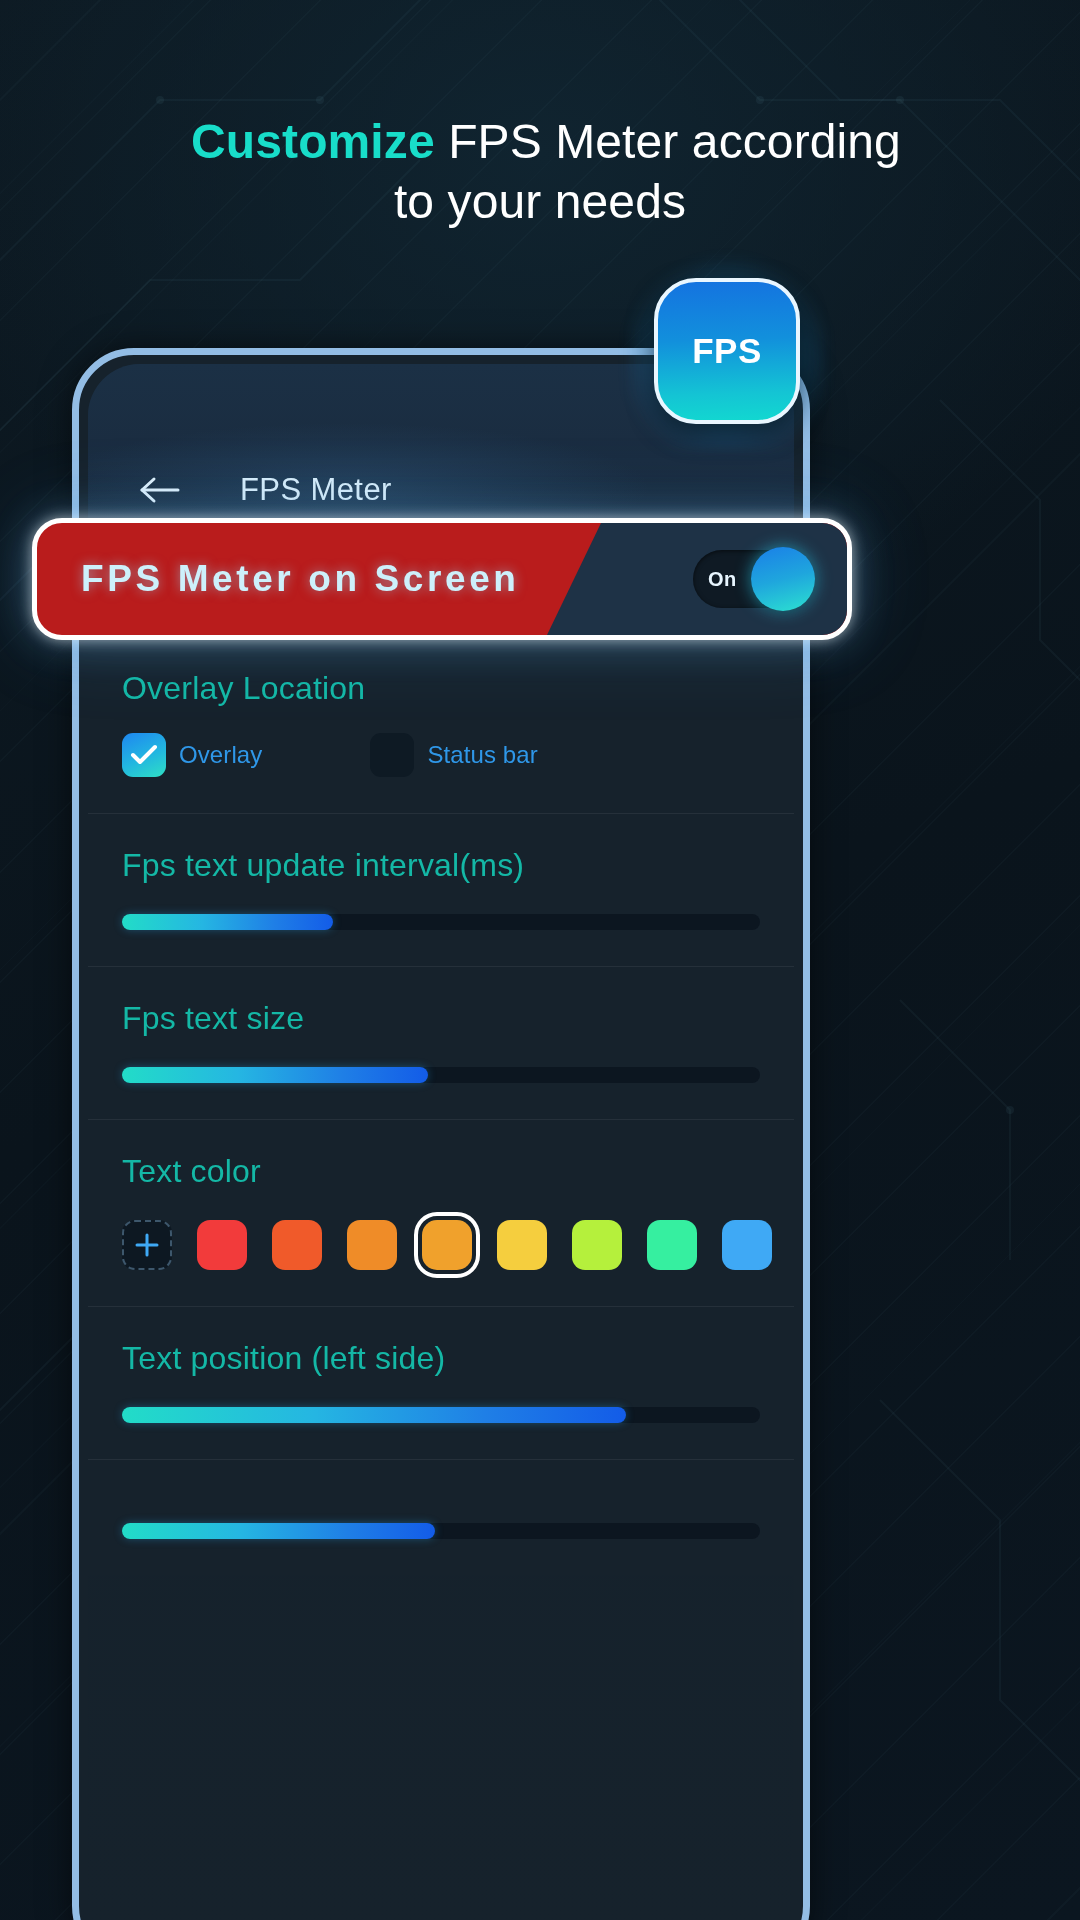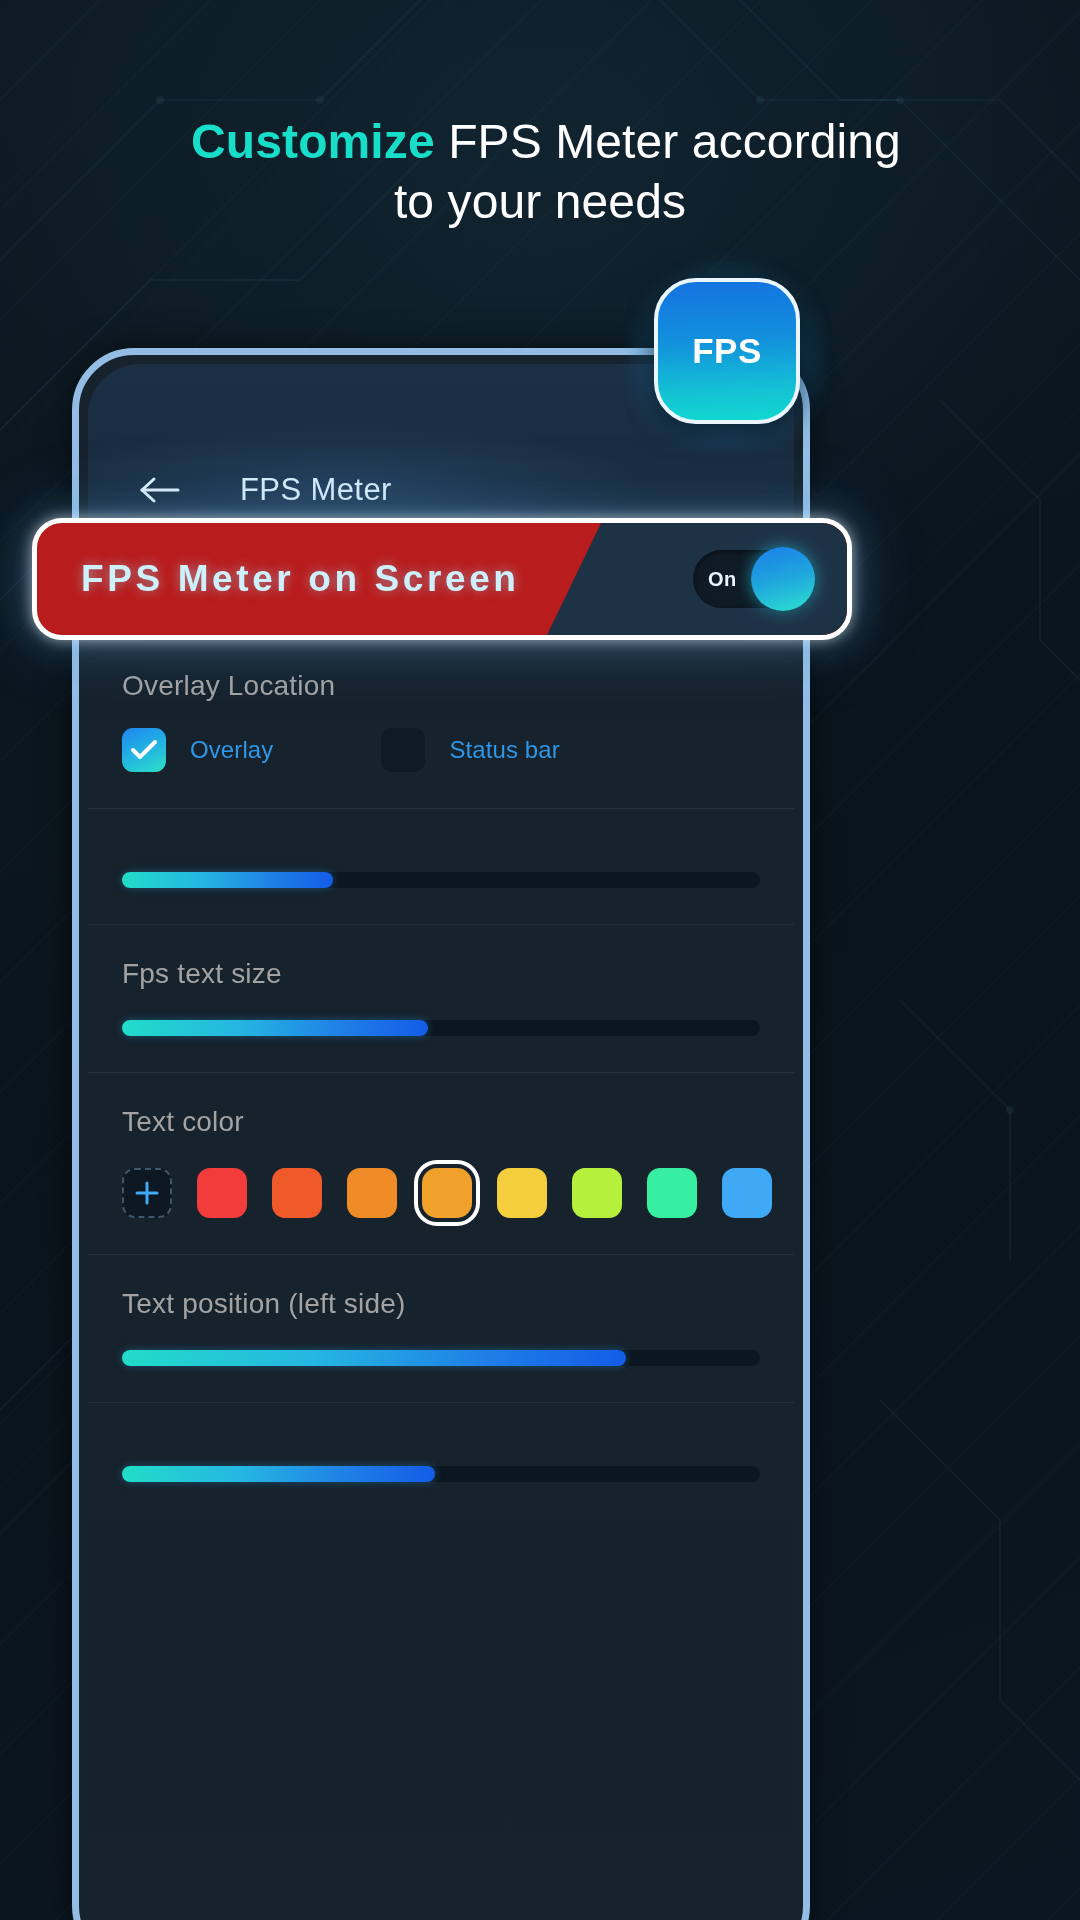--- a/index.html
+++ b/index.html
@@ -155,22 +155,22 @@
     content: "";
     position: absolute;
     left: 0; right: 0; top: 0;
     height: 1px;
     background: rgba(255,255,255,.065);
   }
 
   .srow-inner { padding: 34px 0 36px 0; }
 
   .srow-label {
-    font-size: 28px;
-    color: #a3a3a3;
+    font-size: 32px;
+    color: #14b8a6;
     letter-spacing: .2px;
   }
 
   
   .check-row {
     display: flex;
     align-items: center;
     margin-top: 26px;
   }
   .check-item {
@@ -188,21 +188,21 @@
     flex: none;
   }
   .cbox.on {
     background: linear-gradient(155deg, #1e86f0 0%, #22b7e0 55%, #2fe0c4 100%);
   }
   .cbox.off {
     background: #0e1a24;
   }
   .cbox svg { display: block; }
   .check-label {
-    margin-left: 24px;
+    margin-left: 13px;
     font-size: 24px;
     color: #2f97e8;
     letter-spacing: .1px;
   }
 
   
   .slider {
     margin-top: 30px;
     position: relative;
     height: 16px;
@@ -413,20 +413,21 @@
             <div class="check-item second">
               <div class="cbox off"></div>
               <div class="check-label">Status bar</div>
             </div>
           </div>
         </div>
       </div>
 
       <div class="srow">
         <div class="srow-inner">
+          <div class="srow-label">Fps text update interval(ms)</div>
           <div class="slider">
             <div class="slider-fill" style="width: 33%;"></div>
           </div>
         </div>
       </div>
 
       <div class="srow">
         <div class="srow-inner">
           <div class="srow-label">Fps text size</div>
           <div class="slider">

